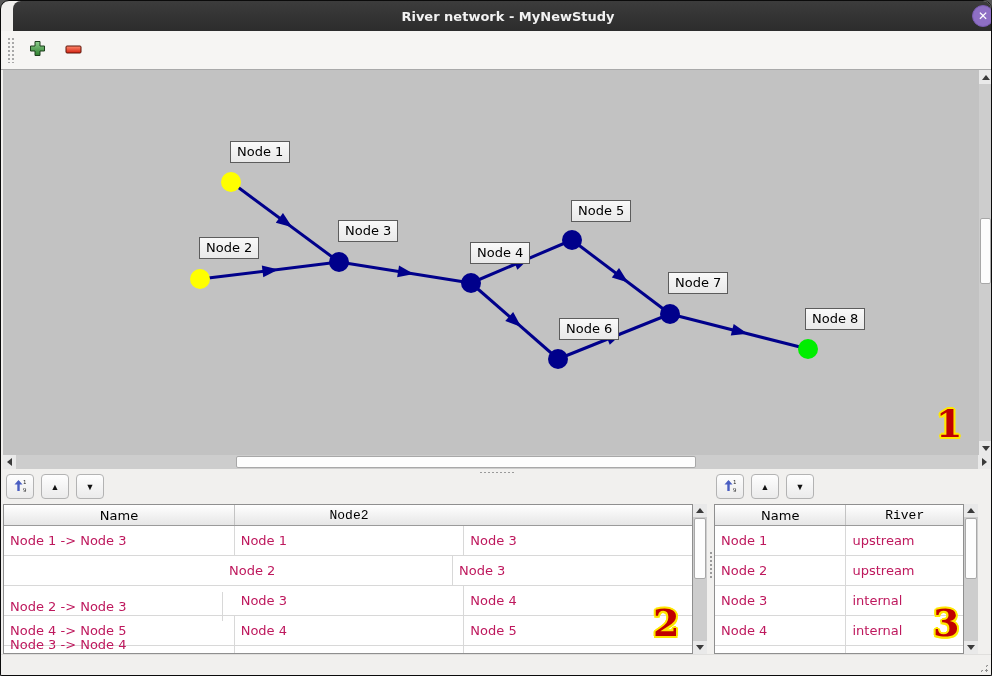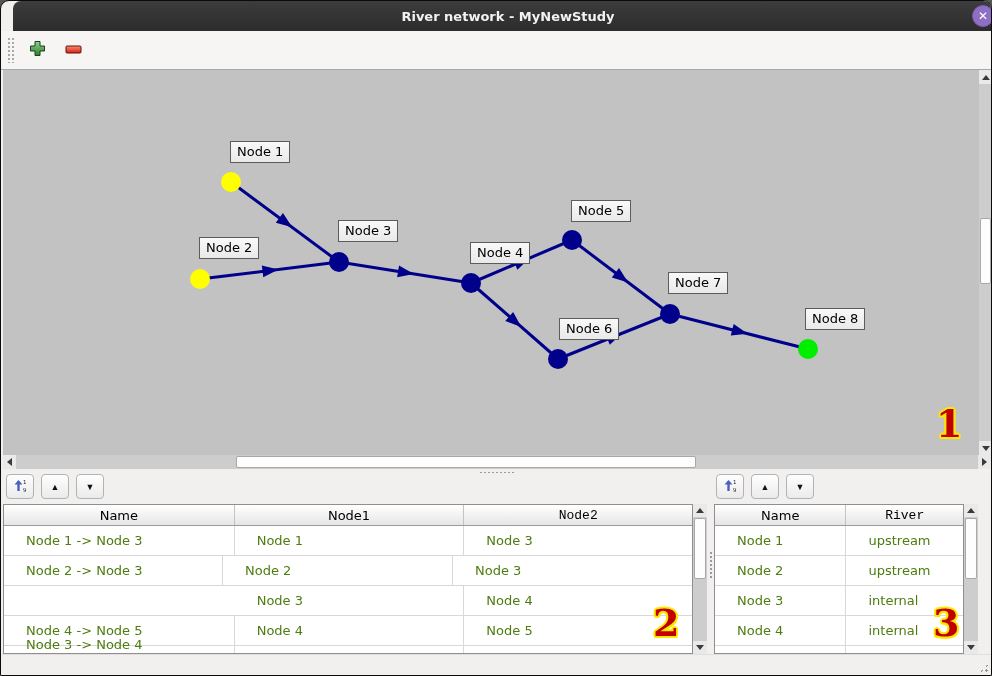--- a/index.html
+++ b/index.html
@@ -79,22 +79,22 @@
   .gridtable.links { left:2px; width:690px; height:150px; }
   .gridtable.nodes { left:713px; width:250px; height:150px; }
   .gt-header { display:flex; height:21px; border-bottom:1px solid #9a9a9a; background:linear-gradient(#ffffff,#e6e6e6); }
   .gt-hcell {
     font-size:13px; color:#000; display:flex; align-items:center; justify-content:center;
     border-right:1px solid #c3c3c3; height:100%;
   }
   .gt-hcell:last-child { border-right:none;font-family:Liberation Mono, monospace; }
   .gt-row { display:flex; height:30px; border-bottom:1px solid #d8d8d8; background:#fff; }
   .gt-cell {
-    font-size:13px; color:#4d7c0f; display:flex; align-items:center;
-    padding-left:22px; border-right:1px solid #d8d8d8; height:100%; overflow:hidden; white-space:nowrap;
+    font-size:13px; color:#be185d; display:flex; align-items:center;
+    padding-left:6px; border-right:1px solid #d8d8d8; height:100%; overflow:hidden; white-space:nowrap;
   }
   .gt-cell:last-child { border-right:none; }
   .tbl-vscroll { position:absolute; top:503px; width:14px; height:150px; }
   .tbl-vscroll.left { left:692px; }
   .tbl-vscroll.right { left:963px; }
   .vsplitter-dots {
     position:absolute; left:708px; top:550px; width:4px; height:28px;
     background-image:radial-gradient(circle,#9a9a9a 0.8px,transparent 1px);
     background-size:4px 4px; background-repeat:repeat-y;
   }
@@ -245,30 +245,29 @@
         <span>▲</span>
       </button>
     <button class="sq-btn">
         <span>▼</span>
       </button>
   </div>
 
   <div class="gridtable links" id="links-table">
       <div class="gt-header">
         <div class="gt-hcell" style="width: 231px;">Name</div>
-        <div class="gt-hcell" style="width: 230px;">Node1</div>
         <div class="gt-hcell" style="width: 228px;">Node2</div>
       </div>
       <div class="gt-row">
         <div class="gt-cell" style="width: 231px;">Node 1 -&gt; Node 3</div>
         <div class="gt-cell" style="width: 230px;">Node 1</div>
         <div class="gt-cell" style="width: 228px;">Node 3</div>
       </div>
       <div class="gt-row">
-        <div class="gt-cell" style="width: 219px;">Node 2 -&gt; Node 3</div>
+        <div class="gt-cell" style="width: 219px; margin-top: 36px;">Node 2 -&gt; Node 3</div>
         <div class="gt-cell" style="width: 230px;">Node 2</div>
         <div class="gt-cell" style="width: 228px;">Node 3</div>
       </div>
       <div class="gt-row">
         <div class="gt-cell" style="width: 231px; margin-top: 44px;">Node 3 -&gt; Node 4</div>
         <div class="gt-cell" style="width: 230px;">Node 3</div>
         <div class="gt-cell" style="width: 228px;">Node 4</div>
       </div>
       <div class="gt-row">
         <div class="gt-cell" style="width: 231px;">Node 4 -&gt; Node 5</div>

